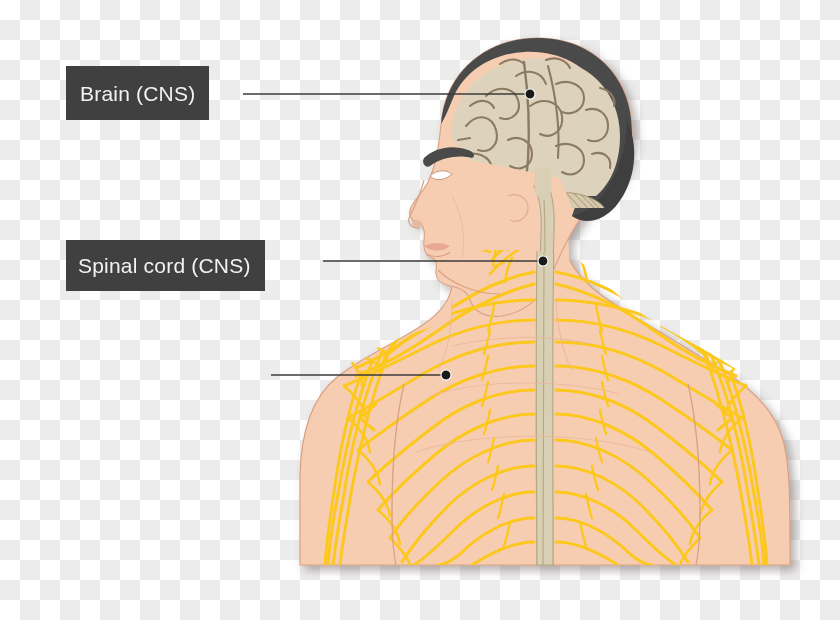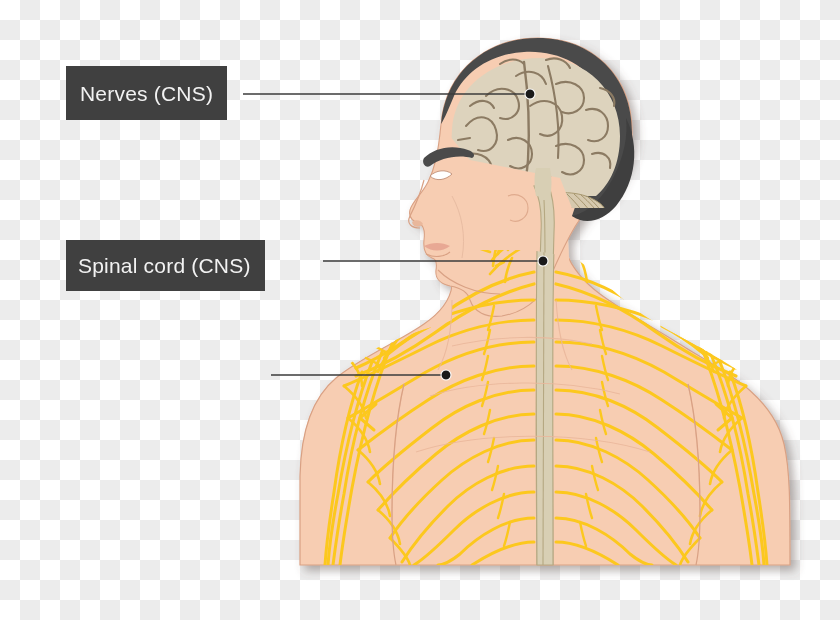--- a/index.html
+++ b/index.html
@@ -380,21 +380,21 @@
       <line x1="271" y1="375" x2="446" y2="375"></line>
     </g>
     <g fill="#1a1a1a" stroke="#ffffff" stroke-width="1.1">
       <circle cx="530" cy="94" r="5"></circle>
       <circle cx="543" cy="261" r="5"></circle>
       <circle cx="446" cy="375" r="5"></circle>
     </g>
   </svg>
 
   <div class="label-box" id="lbl-brain">
-    <span class="label-text">Nerves (CNS)</span>
+    <span class="label-text">Brain (CNS)</span>
   </div>
 
   <div class="label-box" id="lbl-spinalcord">
     <span class="label-text">Spinal cord (CNS)</span>
   </div>
 
 
 </div>
 
 </body></html>

